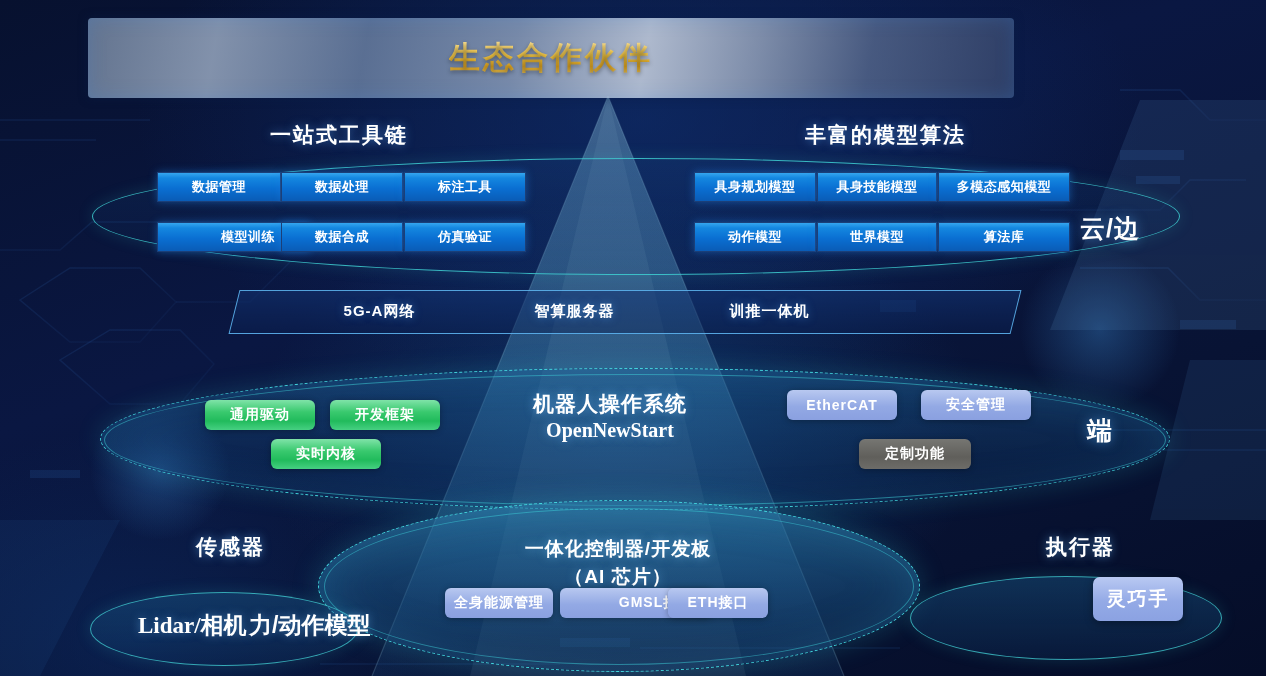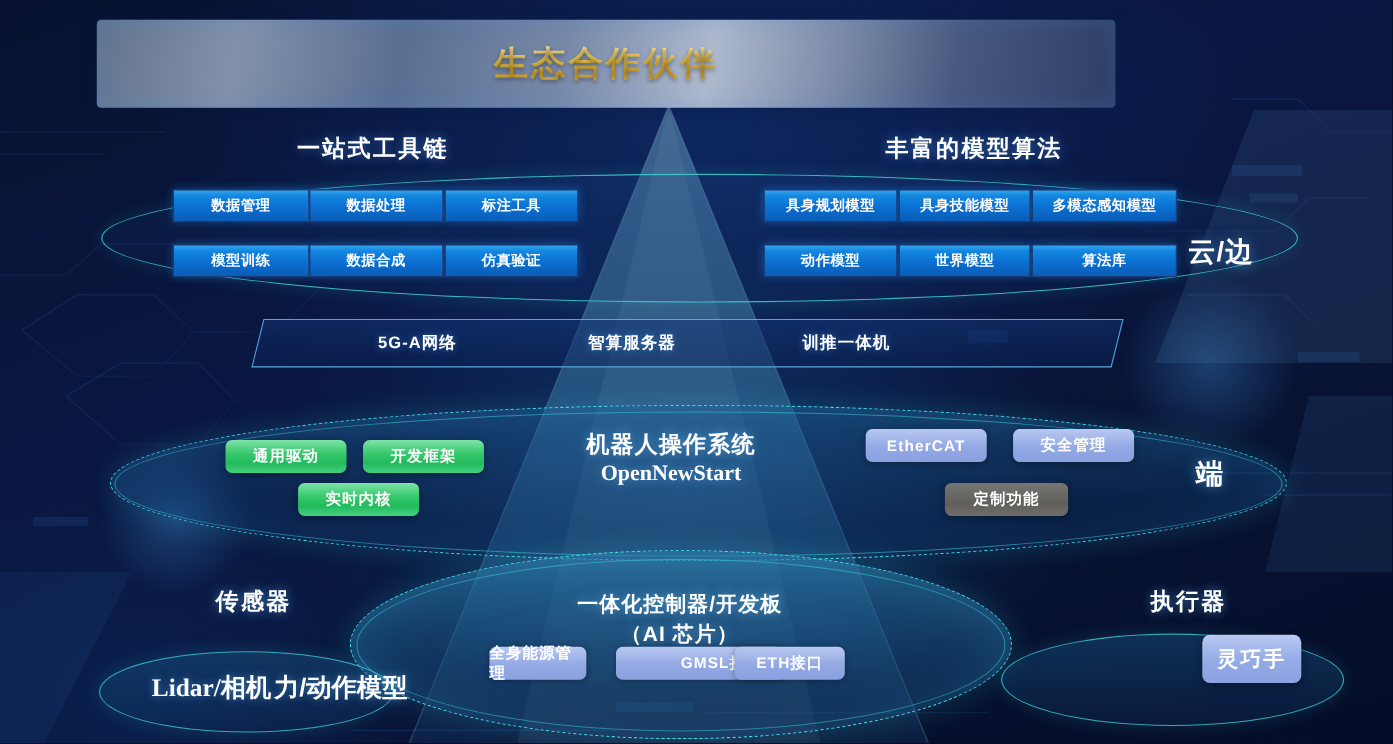--- a/index.html
+++ b/index.html
@@ -203,21 +203,21 @@
 
   <div class="cloud-ellipse"></div>
 
   <div class="sec-head" style="left:270px;top:121px;">一站式工具链</div>
   <div class="sec-head" style="left:805px;top:121px;">丰富的模型算法</div>
 
   <div class="chip-blue" style="left:157px;top:172px;width:122px;">数据管理</div>
   <div class="chip-blue" style="left:281px;top:172px;width:120px;">数据处理</div>
   <div class="chip-blue" style="left:404px;top:172px;width:120px;">标注工具</div>
 
-  <div class="chip-blue" style="left:157px;top:222px;width:122px;">模型训练</div>
+  <div class="chip-blue" style="left:157px;top:222px;width:122px;padding-left:29px;">模型训练</div>
   <div class="chip-blue" style="left:281px;top:222px;width:120px;">数据合成</div>
   <div class="chip-blue" style="left:404px;top:222px;width:120px;">仿真验证</div>
 
   <div class="chip-blue" style="left:694px;top:172px;width:120px;">具身规划模型</div>
   <div class="chip-blue" style="left:817px;top:172px;width:118px;">具身技能模型</div>
   <div class="chip-blue" style="left:938px;top:172px;width:130px;">多模态感知模型</div>
 
   <div class="chip-blue" style="left:694px;top:222px;width:120px;">动作模型</div>
   <div class="chip-blue" style="left:817px;top:222px;width:118px;">世界模型</div>
   <div class="chip-blue" style="left:938px;top:222px;width:130px;">算法库</div>
@@ -248,21 +248,21 @@
   <div class="chip-gray" style="left:859px;top:439px;width:112px;">定制功能</div>
 
   <div class="side-label" style="left:1087px;top:414px;">端</div>
 
   <div class="ctrl-disc"></div>
   <div class="ctrl-disc2"></div>
   <div class="ctrl-title">
     <div class="ctrl-l1">一体化控制器/开发板</div>
     <div class="ctrl-l2">（AI 芯片）</div>
   </div>
-  <div class="chip-peri" style="left:445px;top:588px;width:88px;">全身能源管理</div>
+  <div class="chip-peri" style="left:445px;top:588px;width:108px;">全身能源管理</div>
   <div class="chip-peri" style="left:560px;top:588px;width:112px;padding-left:40px;">GMSL接口</div>
   <div class="chip-peri" style="left:668px;top:588px;width:100px;">ETH接口</div>
 
   <div class="lr-head" style="left:196px;top:533px;">传感器</div>
   <div class="pill-ellipse" style="left:90px;top:592px;width:266px;height:72px;"></div>
   <div class="sens-item sens-serif" style="left:118px;top:610px;">Lidar/相机</div>
   <div class="sens-item" style="left:229px;top:610px;">力/动作模型</div>
 
   <div class="lr-head" style="left:1046px;top:533px;">执行器</div>
   <div class="pill-ellipse" style="left:910px;top:576px;width:310px;height:82px;"></div>

